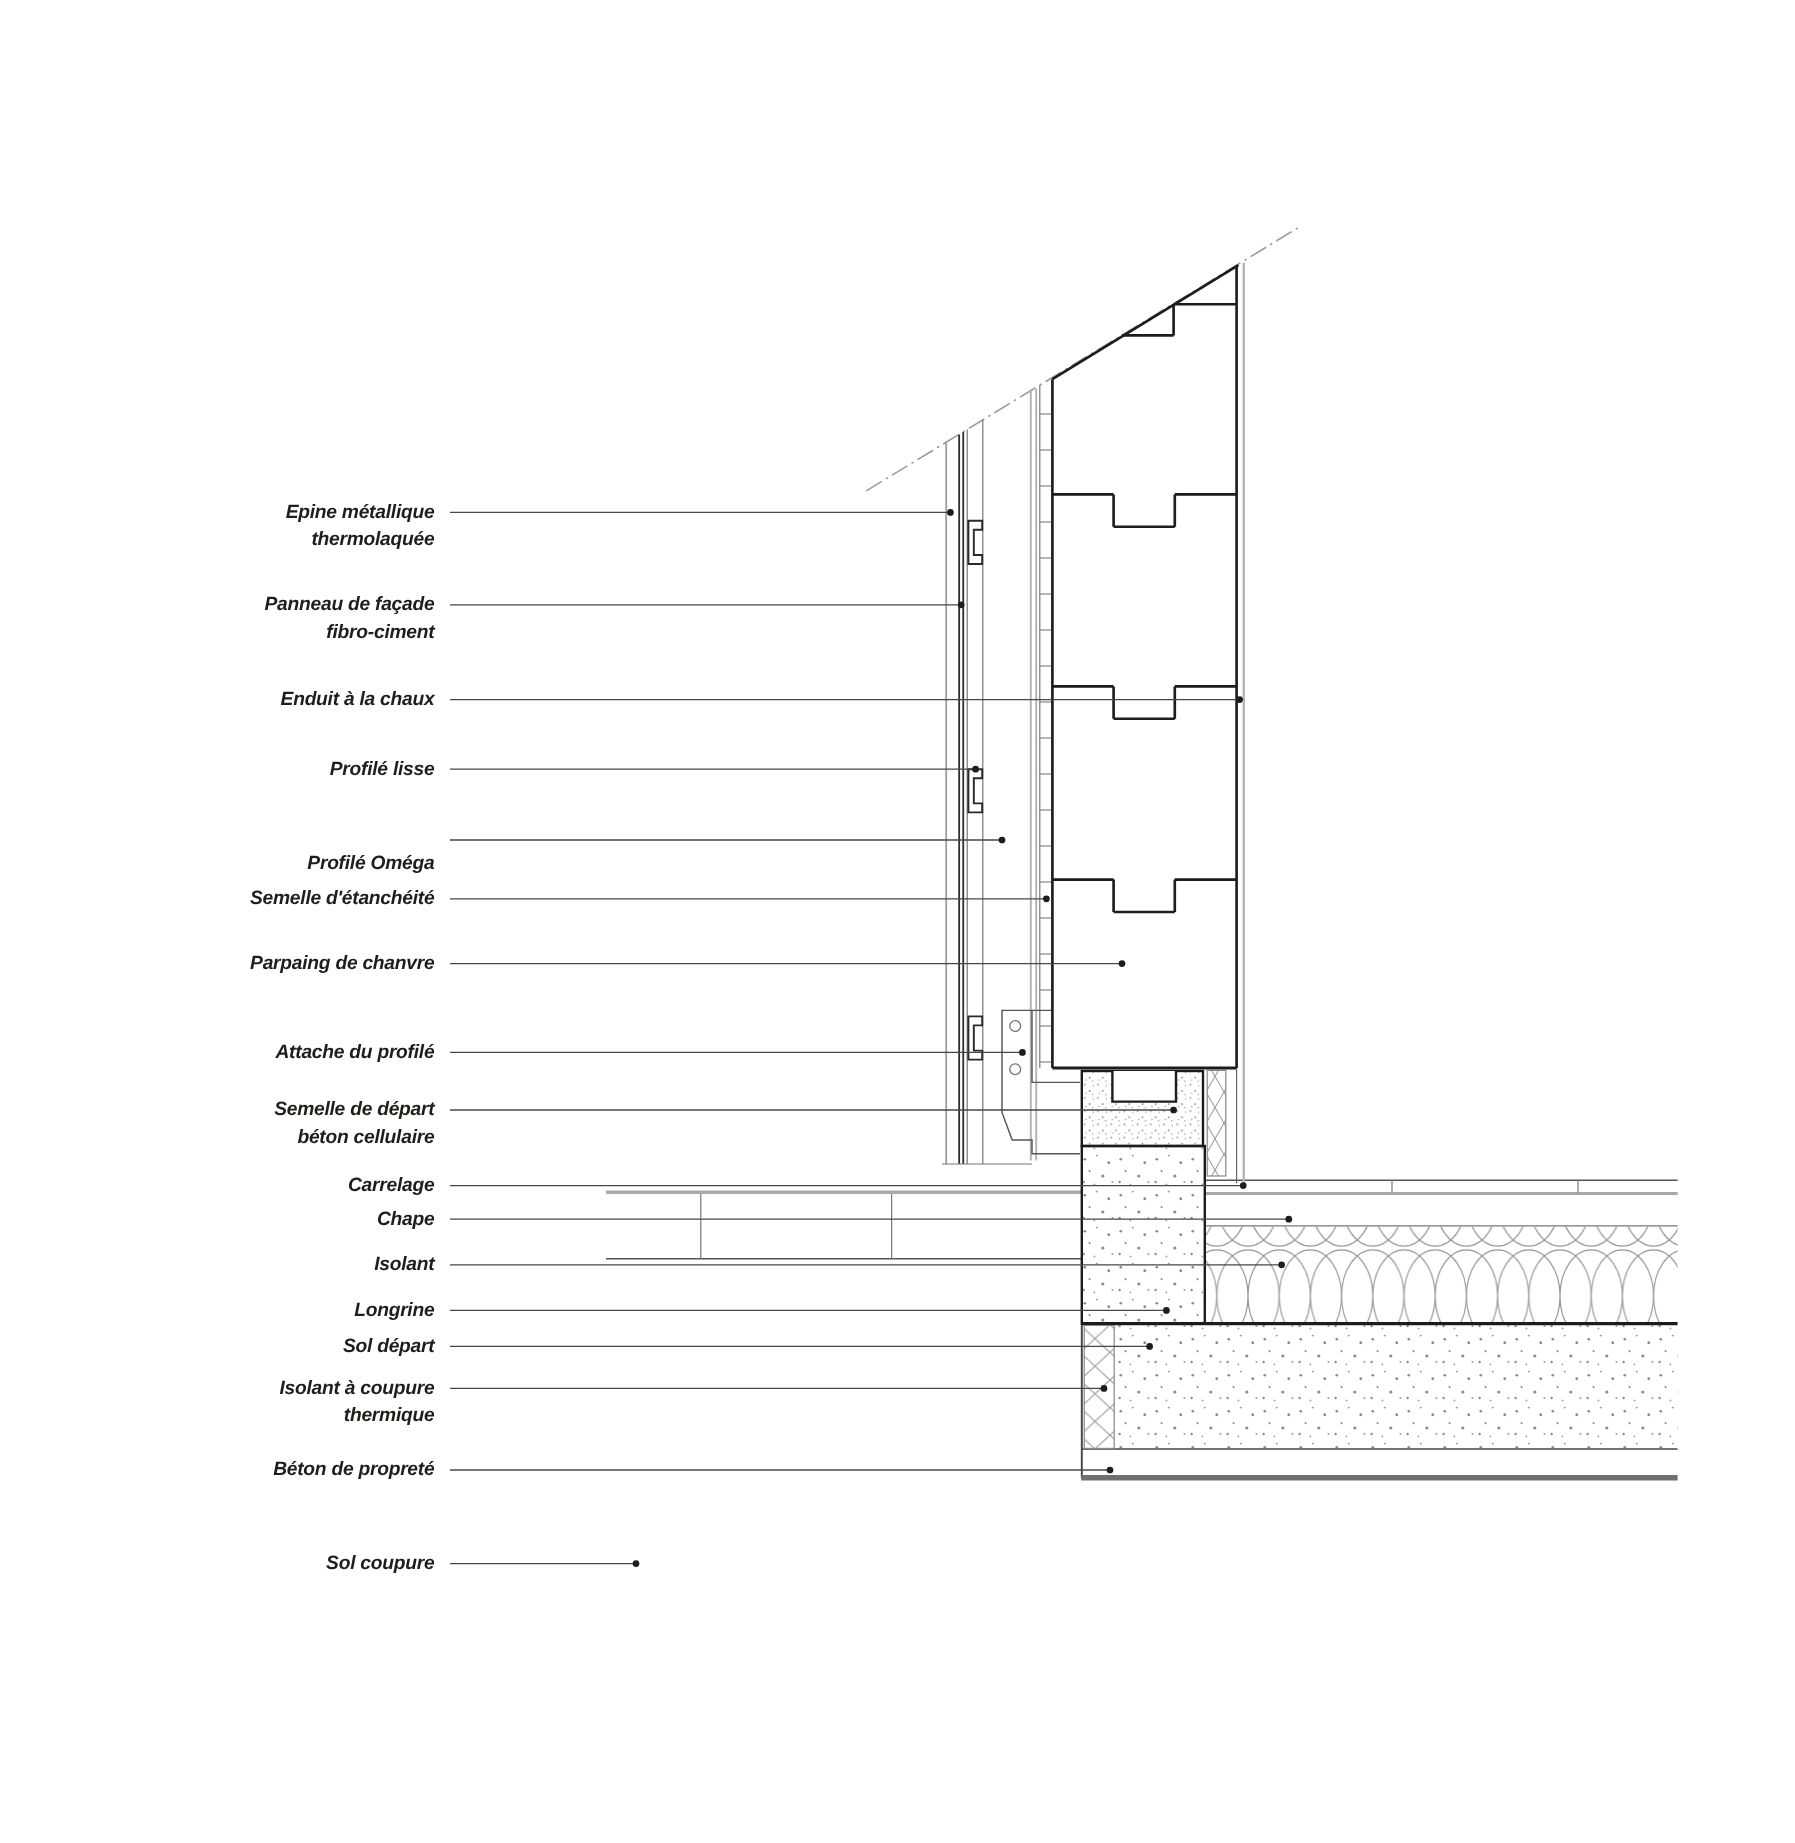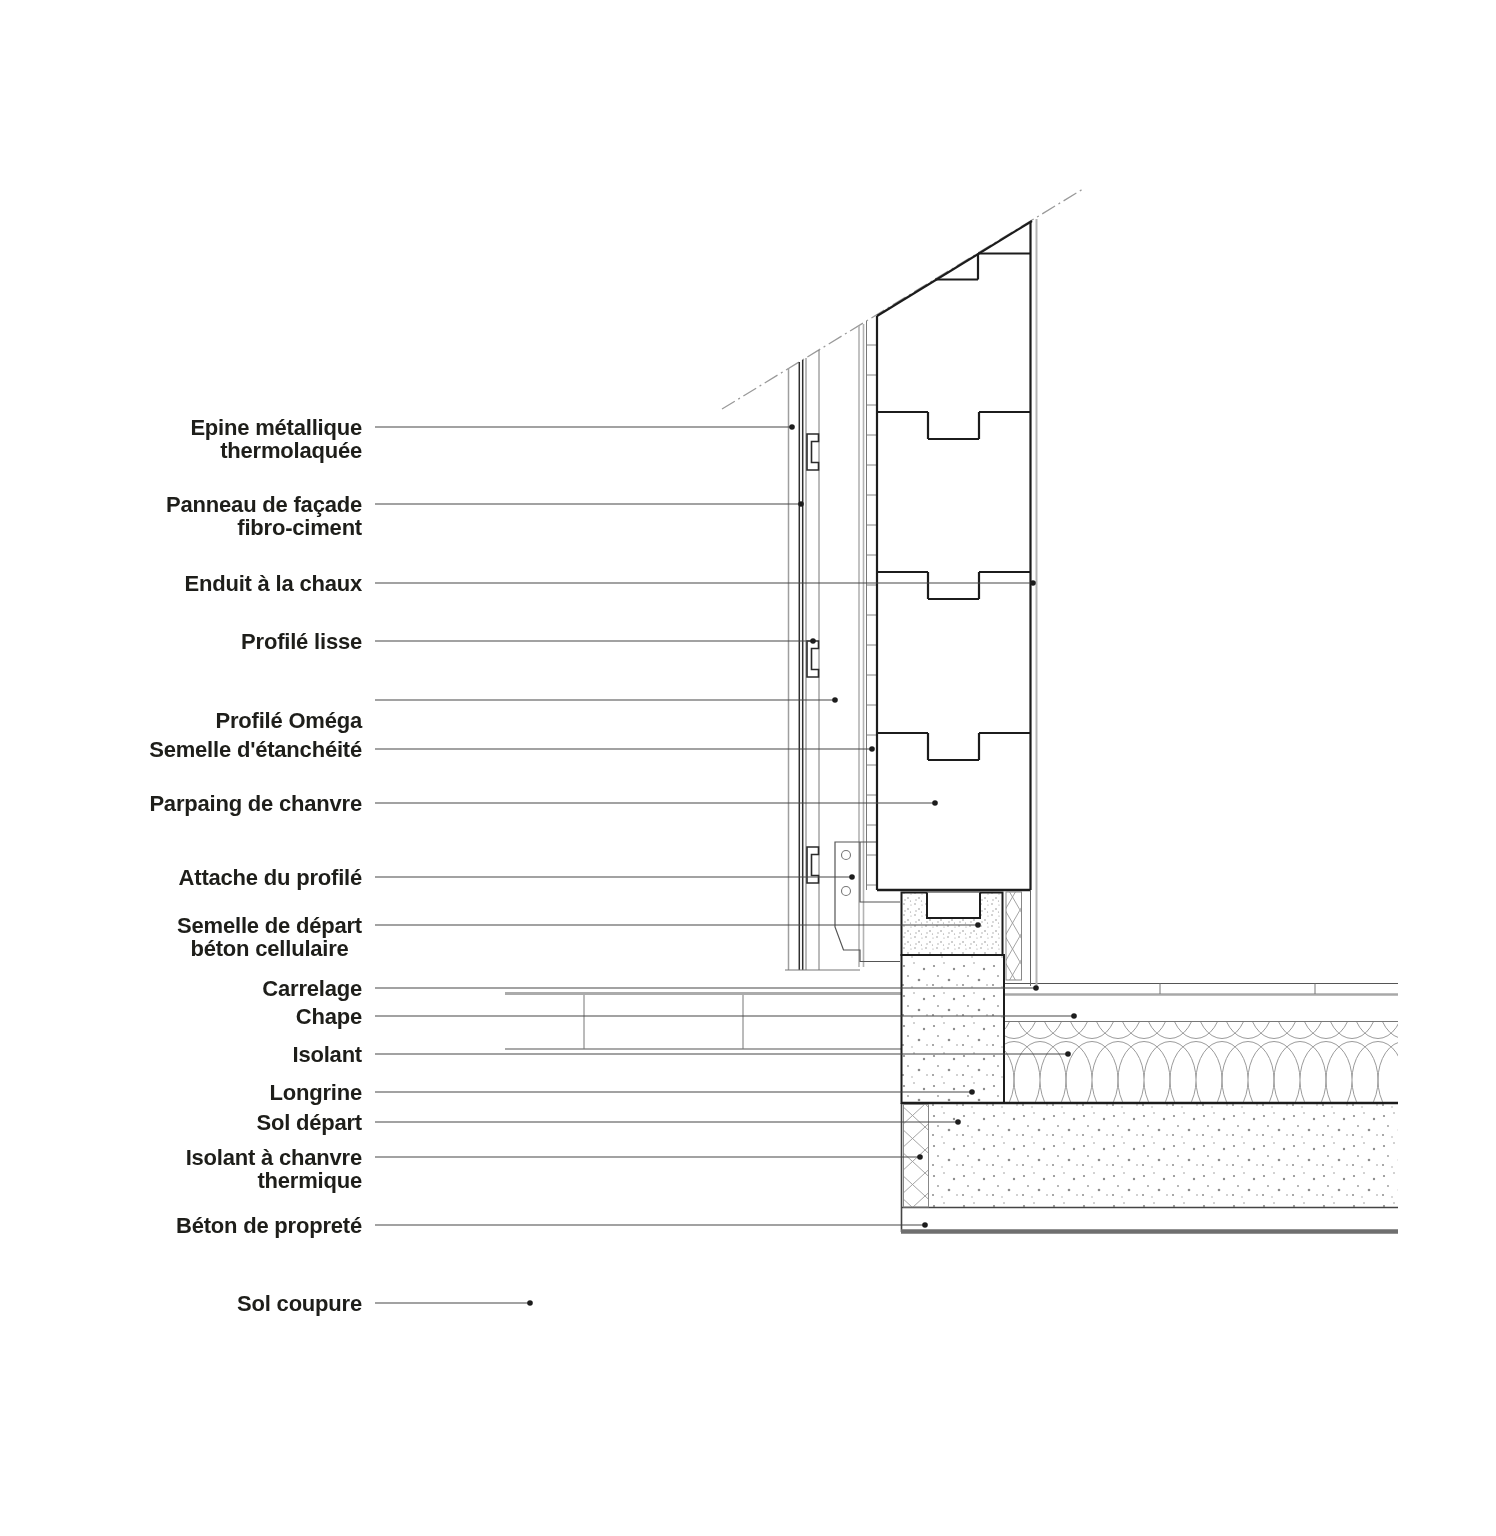--- a/index.html
+++ b/index.html
@@ -19,25 +19,26 @@
     font-family:"Liberation Sans", sans-serif;
     overflow:hidden;
   }
   #drawing{position:absolute;left:0;top:0;}
   .dlabel{
     position:absolute;
     right:1134px;
     transform:translateY(-11.5px);
     text-align:right;
     font-weight:bold;
-    font-size:22px;
+    font-size:16px;
     line-height:23px;
     letter-spacing:-0.2px;
     color:var(--label);
     white-space:pre-line;
+    font-style:italic;
   }
   
   .s-ink{stroke:var(--ink);stroke-width:2.2;fill:none;}
   .s-ink-th{stroke:var(--ink);stroke-width:2.6;fill:none;}
   .s-mid{stroke:var(--mid);stroke-width:1.2;fill:none;}
   .s-thin{stroke:var(--thin);stroke-width:1;fill:none;}
   .s-gray-th{stroke:var(--light);stroke-width:3;fill:none;}
   .s-dark15{stroke:#2f2f2f;stroke-width:1.5;fill:none;}
   .s-dash{stroke:#9a9a9a;stroke-width:1.3;fill:none;stroke-dasharray:15 4 2 4;}
   #leaders line{stroke:var(--leader);stroke-width:1.1;}
@@ -222,26 +223,26 @@
       <div class="dlabel" style="top: 427px;">Epine métallique
 thermolaquée</div>
       <div class="dlabel" style="top: 504px;">Panneau de façade
 fibro-ciment</div>
       <div class="dlabel" style="top: 583px;">Enduit à la chaux</div>
       <div class="dlabel" style="top: 641px;">Profilé lisse</div>
       <div class="dlabel" style="top: 720px;">Profilé Oméga</div>
       <div class="dlabel" style="top: 749px;">Semelle d'étanchéité</div>
       <div class="dlabel" style="top: 803px;">Parpaing de chanvre</div>
       <div class="dlabel" style="top: 877px;">Attache du profilé</div>
-      <div class="dlabel" style="top: 925px; text-align: center;">Semelle de départ
+      <div class="dlabel" style="top: 925px;">Semelle de départ
 béton cellulaire</div>
       <div class="dlabel" style="top: 988px; margin-left: 36px;">Carrelage</div>
       <div class="dlabel" style="top: 1016px;">Chape</div>
       <div class="dlabel" style="top: 1054px;">Isolant</div>
       <div class="dlabel" style="top: 1092px;">Longrine</div>
       <div class="dlabel" style="top: 1122px;">Sol départ</div>
-      <div class="dlabel" style="top: 1157px;">Isolant à chanvre
+      <div class="dlabel" style="top: 1157px;">Isolant à coupure
 thermique</div>
       <div class="dlabel" style="top: 1225px;">Béton de propreté</div>
       <div class="dlabel" style="top: 1303px;">Sol coupure</div>
     </div>
 
 </div>
 
 </body></html>

